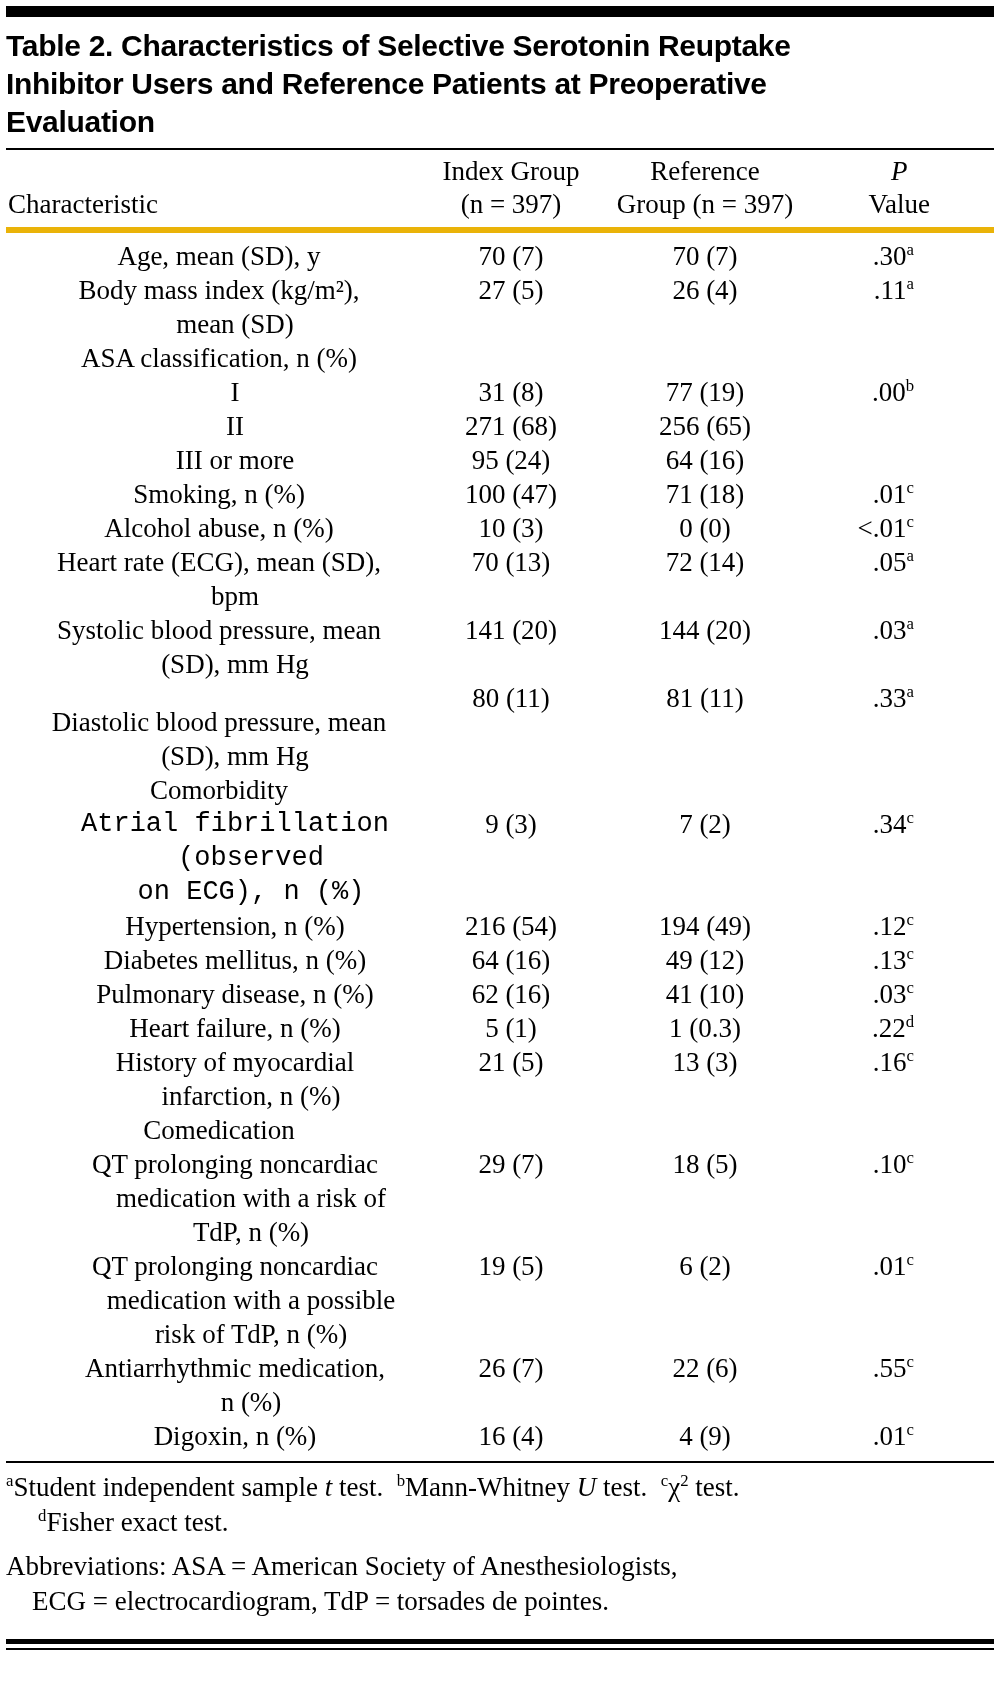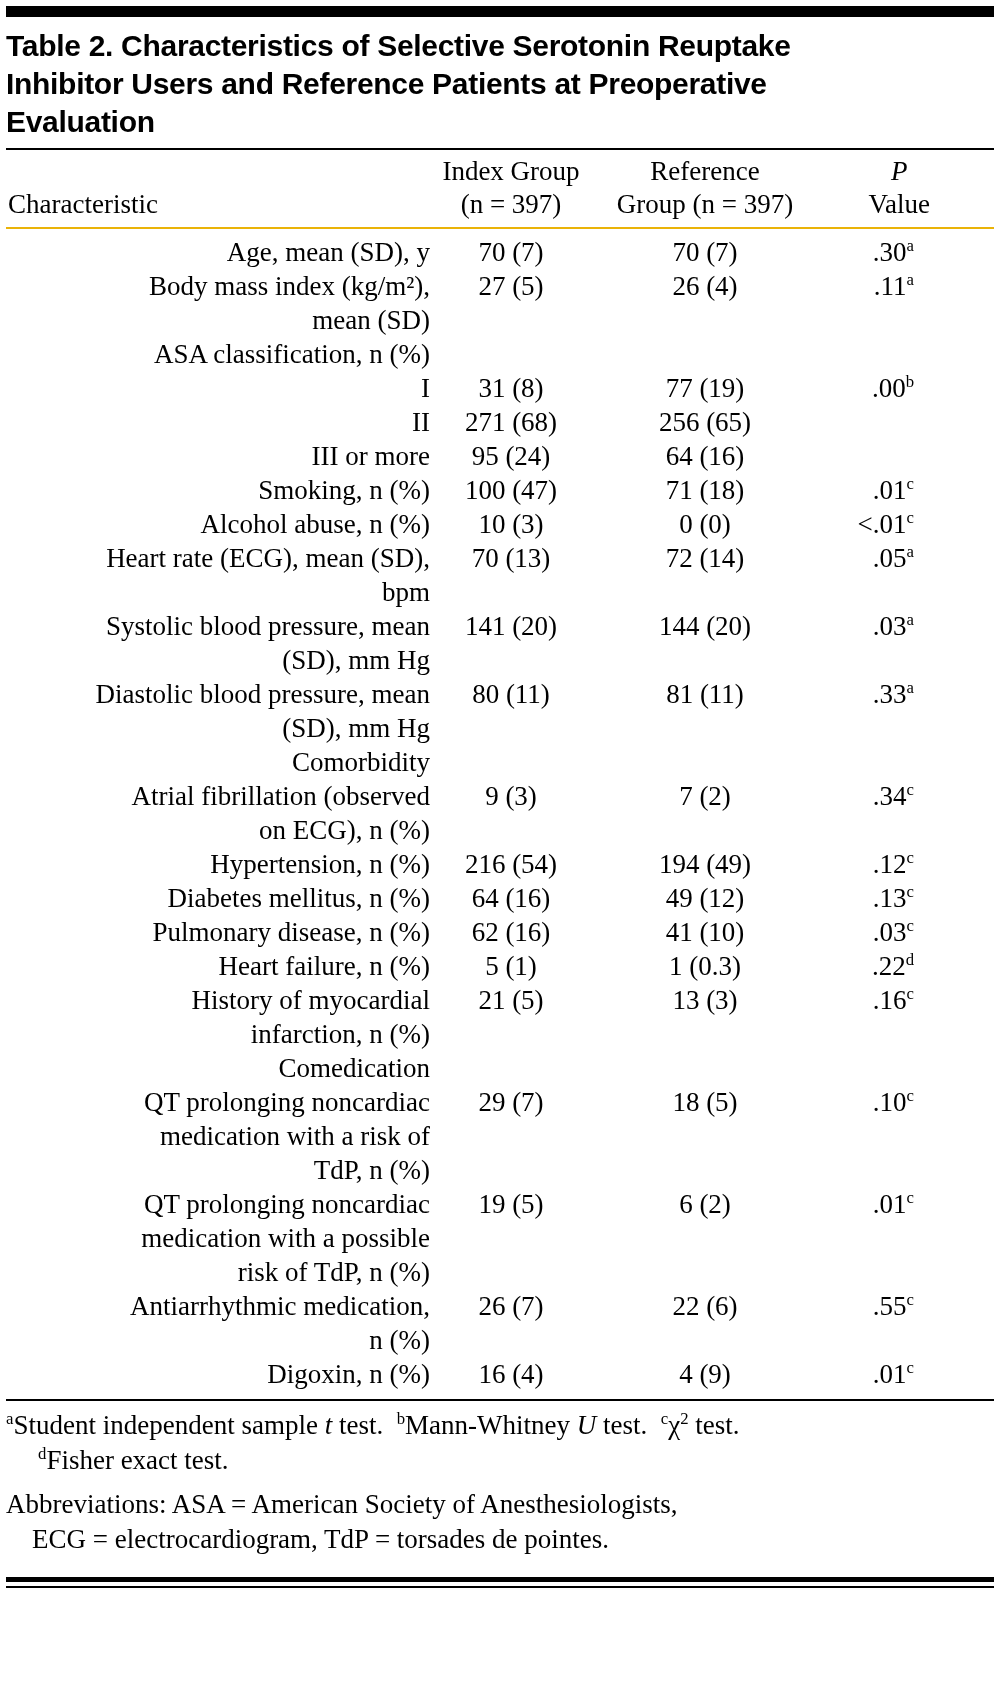--- a/index.html
+++ b/index.html
@@ -35,36 +35,36 @@
     width: 100%;
     border-collapse: collapse;
     table-layout: fixed;
     font-size: 27px;
   }
   thead th {
     font-weight: normal;
     vertical-align: bottom;
     line-height: 33px;
     padding: 5px 0 6px 0;
-    border-bottom: 2px solid #eab308;
+    border-bottom: 6px solid #eab308;
   }
   th.char-h { text-align: left; padding-left: 2px; }
   th.center-h { text-align: center; white-space: pre-line; }
   th.p-h { text-align: right; padding-right: 64px; }
   .pv-stack { display: inline-block; text-align: center; }
   .pv-stack i, .pv-stack span { display: block; }
   tbody td {
     vertical-align: top;
     line-height: 34px;
     padding: 0;
   }
   tbody tr:first-child td { padding-top: 6px; }
   tbody tr:last-child td { padding-bottom: 8px; }
   table.char-table { border-bottom: 2px solid #000; }
-  td.label { text-align: right; padding-left: 2px; }
+  td.label { text-align: center; padding-left: 2px; }
   td.label .lab {
     display: block;
     white-space: pre-line;
     text-indent: -32px;
   }
   td.num { text-align: center; }
   td.pval { text-align: right; padding-right: 80px; white-space: nowrap; }
   sup { font-size: 0.62em; line-height: 0; vertical-align: super; }
   .footnotes {
     margin-top: 7px;
@@ -189,38 +189,38 @@
         <td class="label">
           <span class="lab" style="padding-left: 32px;">Systolic blood pressure, mean
 (SD), mm Hg</span>
         </td>
         <td class="num">141 (20)</td>
         <td class="num">144 (20)</td>
         <td class="pval">.03<sup>a</sup></td>
       </tr>
       <tr>
         <td class="label">
-          <span class="lab" style="padding-left: 32px;">Diastolic blood pressure, mean
+          <span class="lab" style="padding-left: 32px; margin-top: 24px;">Diastolic blood pressure, mean
 (SD), mm Hg</span>
         </td>
         <td class="num">80 (11)</td>
         <td class="num">81 (11)</td>
         <td class="pval">.33<sup>a</sup></td>
       </tr>
       <tr>
         <td class="label">
           <span class="lab" style="padding-left: 32px;">Comorbidity</span>
         </td>
         <td class="num"></td>
         <td class="num"></td>
         <td class="pval"></td>
       </tr>
       <tr>
         <td class="label">
-          <span class="lab" style="padding-left: 64px;">Atrial fibrillation (observed
+          <span class="lab" style="padding-left: 64px; font-family: Liberation Mono, monospace;">Atrial fibrillation (observed
 on ECG), n (%)</span>
         </td>
         <td class="num">9 (3)</td>
         <td class="num">7 (2)</td>
         <td class="pval">.34<sup>c</sup></td>
       </tr>
       <tr>
         <td class="label">
           <span class="lab" style="padding-left: 64px;">Hypertension, n (%)</span>
         </td>

